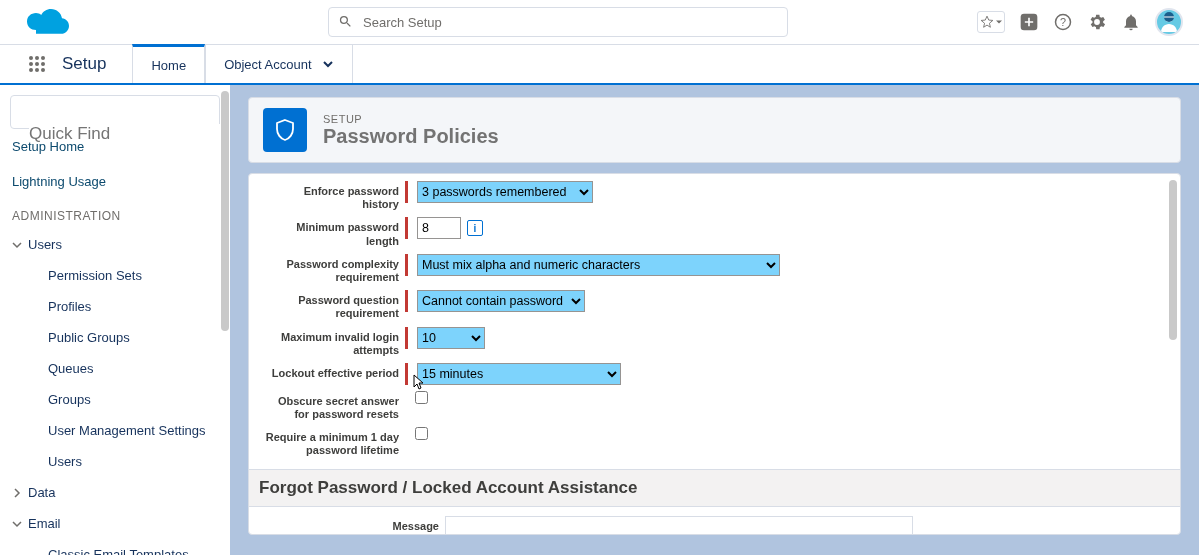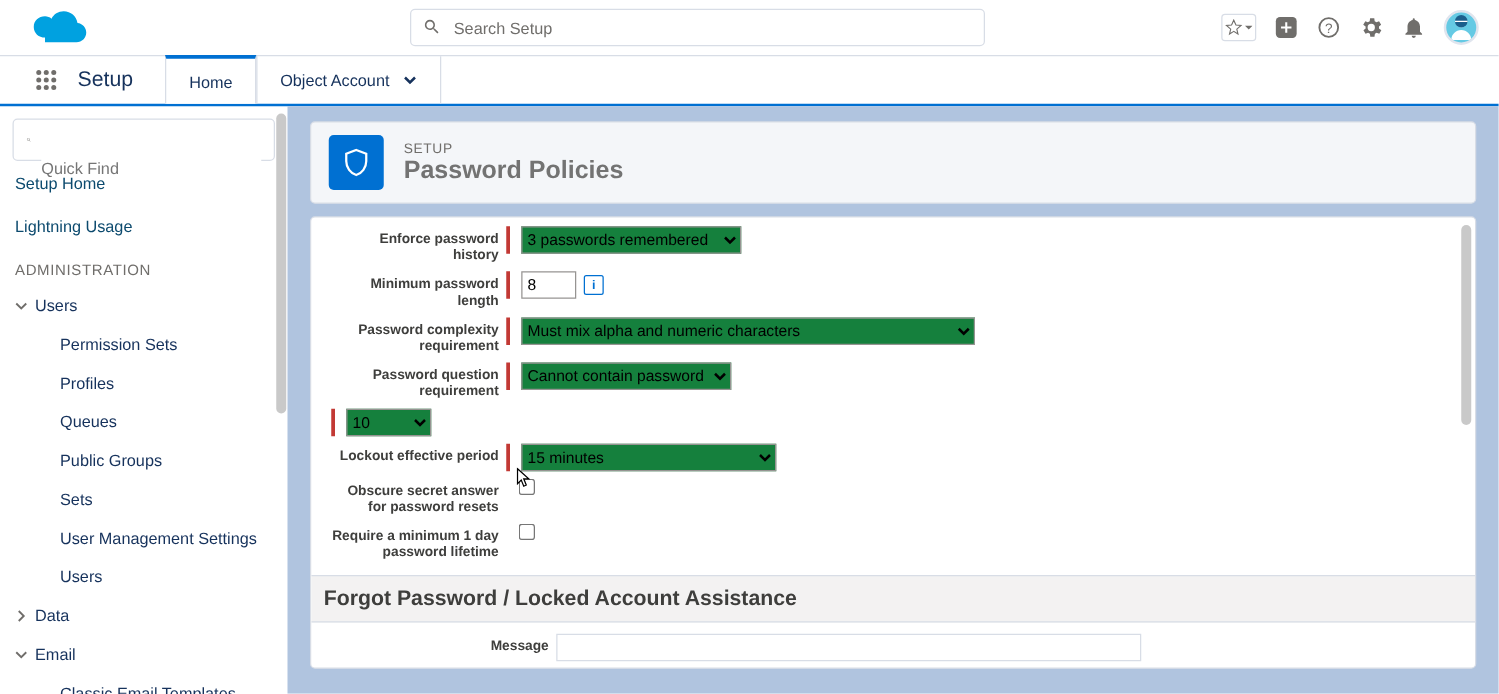--- a/index.html
+++ b/index.html
@@ -28,42 +28,42 @@
 .tab { padding: 0 18px; display: flex; align-items: center; font-size: 13px; border-left: 1px solid #d8dde6; border-right: 1px solid #d8dde6; cursor: pointer; }
 .tab.active { background: #fff; border-top: 3px solid #0070d2; margin-top: -1px; }
 .tab-chevron { margin-left: 10px; }
 
 
 .body { display: flex; height: calc(555px - 85px); }
 .sidebar { width: 230px; padding: 10px 10px 0 10px; overflow-y: auto; position: relative; }
 .sidebar-scroll { position: absolute; right: 0; top: 0; width: 10px; height: 100%; }
 .sidebar-scroll-thumb { width: 8px; background: #c9c9c9; border-radius: 4px; position: absolute; top: 6px; right: 1px; height: 240px; }
 .qf { border: 1px solid #d8dde6; border-radius: 4px; height: 34px; display:flex; align-items:center; padding: 0 10px; gap: 8px; }
-.qf input { border: none; outline: none; font-size: 13px; flex:1;margin-top:44px; }
+.qf input { border: none; outline: none; font-size: 17px; flex:1;margin-top:44px; }
 .side-link { display:block; padding: 10px 2px; font-size: 13px; color: #0c4a6e; cursor:pointer; }
 .side-section { padding: 10px 2px 6px; font-size: 12px; color: #706e6b; letter-spacing: 0.5px; }
 .side-item { display:flex; align-items:center; gap: 6px; padding: 8px 2px; cursor:pointer; font-size: 13px; }
 .side-sub { padding: 8px 2px 8px 38px; cursor:pointer; font-size: 13px; }
 .chev { width: 10px; height: 10px; }
 
 .main { flex: 1; background: #b0c4df; padding: 12px 18px 0 18px; overflow: hidden; position: relative; }
 .page-header { background: #f4f6f9; border: 1px solid #d8dde6; border-radius: 4px; display:flex; align-items:center; padding: 10px 14px; gap: 16px; }
 .page-icon { width: 44px; height: 44px; background: #0070d2; border-radius: 4px; display:flex; align-items:center; justify-content:center; }
 .page-icon svg { width: 24px; height: 24px; fill: #fff; }
 .page-title-eyebrow { font-size: 11px; color: #706e6b; letter-spacing: 0.5px; }
 .page-title { font-size: 20px; font-weight: 600; color: #737373; }
 
 .panel { background: #fff; border: 1px solid #d8dde6; border-radius: 4px; margin-top: 10px; height: 362px; overflow: hidden; position: relative; }
 .panel-scroll { position: absolute; right: 3px; top: 6px; width: 8px; height: 160px; background: #c9c9c9; border-radius: 4px; }
 .panel-inner { padding: 4px 16px 0 16px; }
 .form-row { display:flex; align-items: flex-start; padding: 3px 0; min-height: 26px; }
 .form-label { width: 140px; text-align: right; font-size: 11px; font-weight: 700; color: #3e3e3c; padding-right: 6px; padding-top: 4px; line-height: 1.2; }
 .form-control { display:flex; align-items:center; gap: 6px; }
 .req-bar { width: 3px; height: 22px; background: #c23934; margin-right: 3px; }
-select { border: 1px solid #969492; font-size: 12.5px; height: 22px; background: #15803d; }
+select { border: 1px solid #969492; font-size: 12.5px; height: 22px; background: #7dd3fc; }
 input[type=text].mini { border: 1px solid #969492; font-size: 12.5px; height: 22px; width: 44px; padding: 0 4px; }
 input[type=text].wide { border: 1px solid #d8dde6; font-size: 13px; height: 22px; width: 468px; padding: 0 6px; }
 .info-icon { width: 16px; height: 16px; border: 1px solid #0070d2; border-radius: 2px; display:inline-flex; align-items:center; justify-content:center; color:#0070d2; font-size:10px; font-weight:700; }
 input[type=checkbox] { width: 13px; height: 13px; }
 
 .section-header { background: #f3f2f2; border-top: 1px solid #d8dde6; border-bottom: 1px solid #d8dde6; padding: 8px 10px; margin: 8px -16px 6px; font-size: 17px; font-weight: 700; color: #3e3e3c; }
 .form-row.msg .form-label { width: 180px; }
 
 .cursor-arrow { position:absolute; left: 413px; top: 374px; width: 12px; height: 16px; }
 .cursor-arrow svg { width:12px; height:16px; }
@@ -157,23 +157,23 @@
     <a class="side-link">Lightning Usage</a>
     <div class="side-section">ADMINISTRATION</div>
     <div class="side-item">
       <svg class="chev" viewBox="0 0 10 10">
           <path d="M1 3l4 4 4-4" fill="none" stroke="#706e6b" stroke-width="1.5"></path>
         </svg>
       <span>Users</span>
     </div>
     <div class="side-sub">Permission Sets</div>
     <div class="side-sub">Profiles</div>
+    <div class="side-sub">Public Groups</div>
     <div class="side-sub">Queues</div>
-    <div class="side-sub">Public Groups</div>
-    <div class="side-sub">Sets</div>
+    <div class="side-sub">Groups</div>
     <div class="side-sub">User Management Settings</div>
     <div class="side-sub">Users</div>
     <div class="side-item">
       <svg class="chev" viewBox="0 0 10 10">
           <path d="M3 1l4 4-4 4" fill="none" stroke="#706e6b" stroke-width="1.5"></path>
         </svg>
       <span>Data</span>
     </div>
     <div class="side-item">
       <svg class="chev" viewBox="0 0 10 10">
@@ -226,20 +226,21 @@
           </div>
         </div>
         <div class="form-row">
           <div class="form-label">Password question requirement</div>
           <div class="form-control">
               <span class="req-bar"></span>
             <select style="width:168px"><option>Cannot contain password</option></select>
           </div>
         </div>
         <div class="form-row">
+          <div class="form-label">Maximum invalid login attempts</div>
           <div class="form-control">
               <span class="req-bar"></span>
             <select style="width:68px"><option>10</option></select>
           </div>
         </div>
         <div class="form-row">
           <div class="form-label">Lockout effective period</div>
           <div class="form-control">
               <span class="req-bar"></span>
             <select style="width:204px"><option>15 minutes</option></select>

